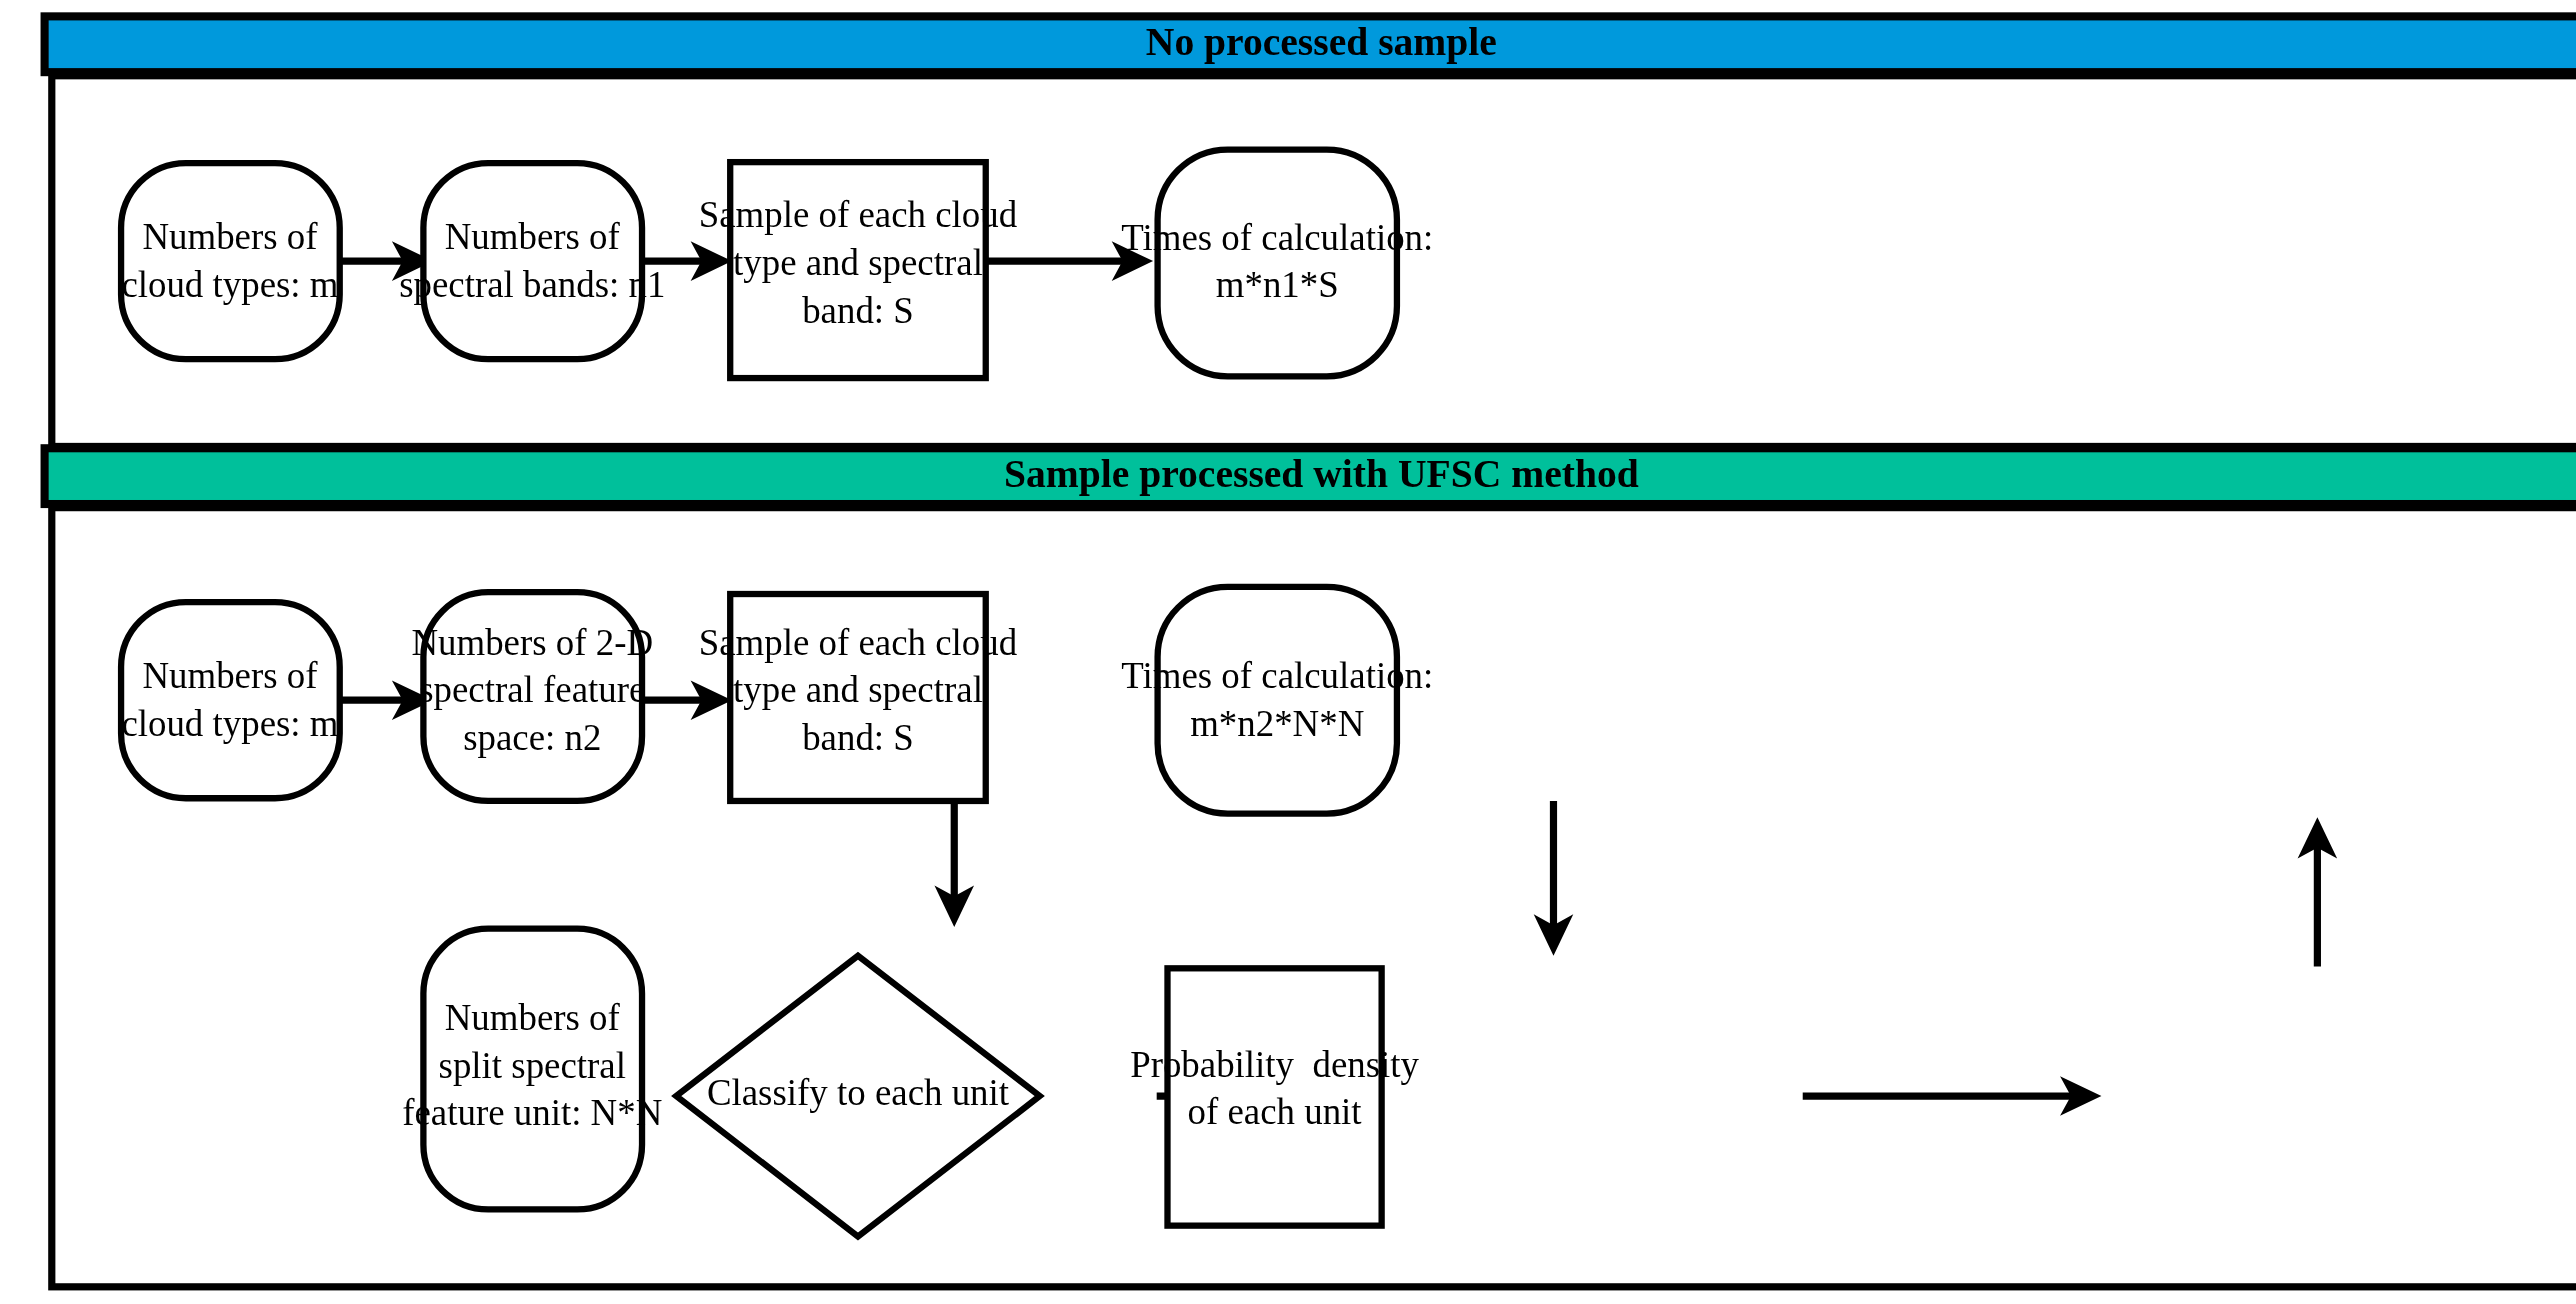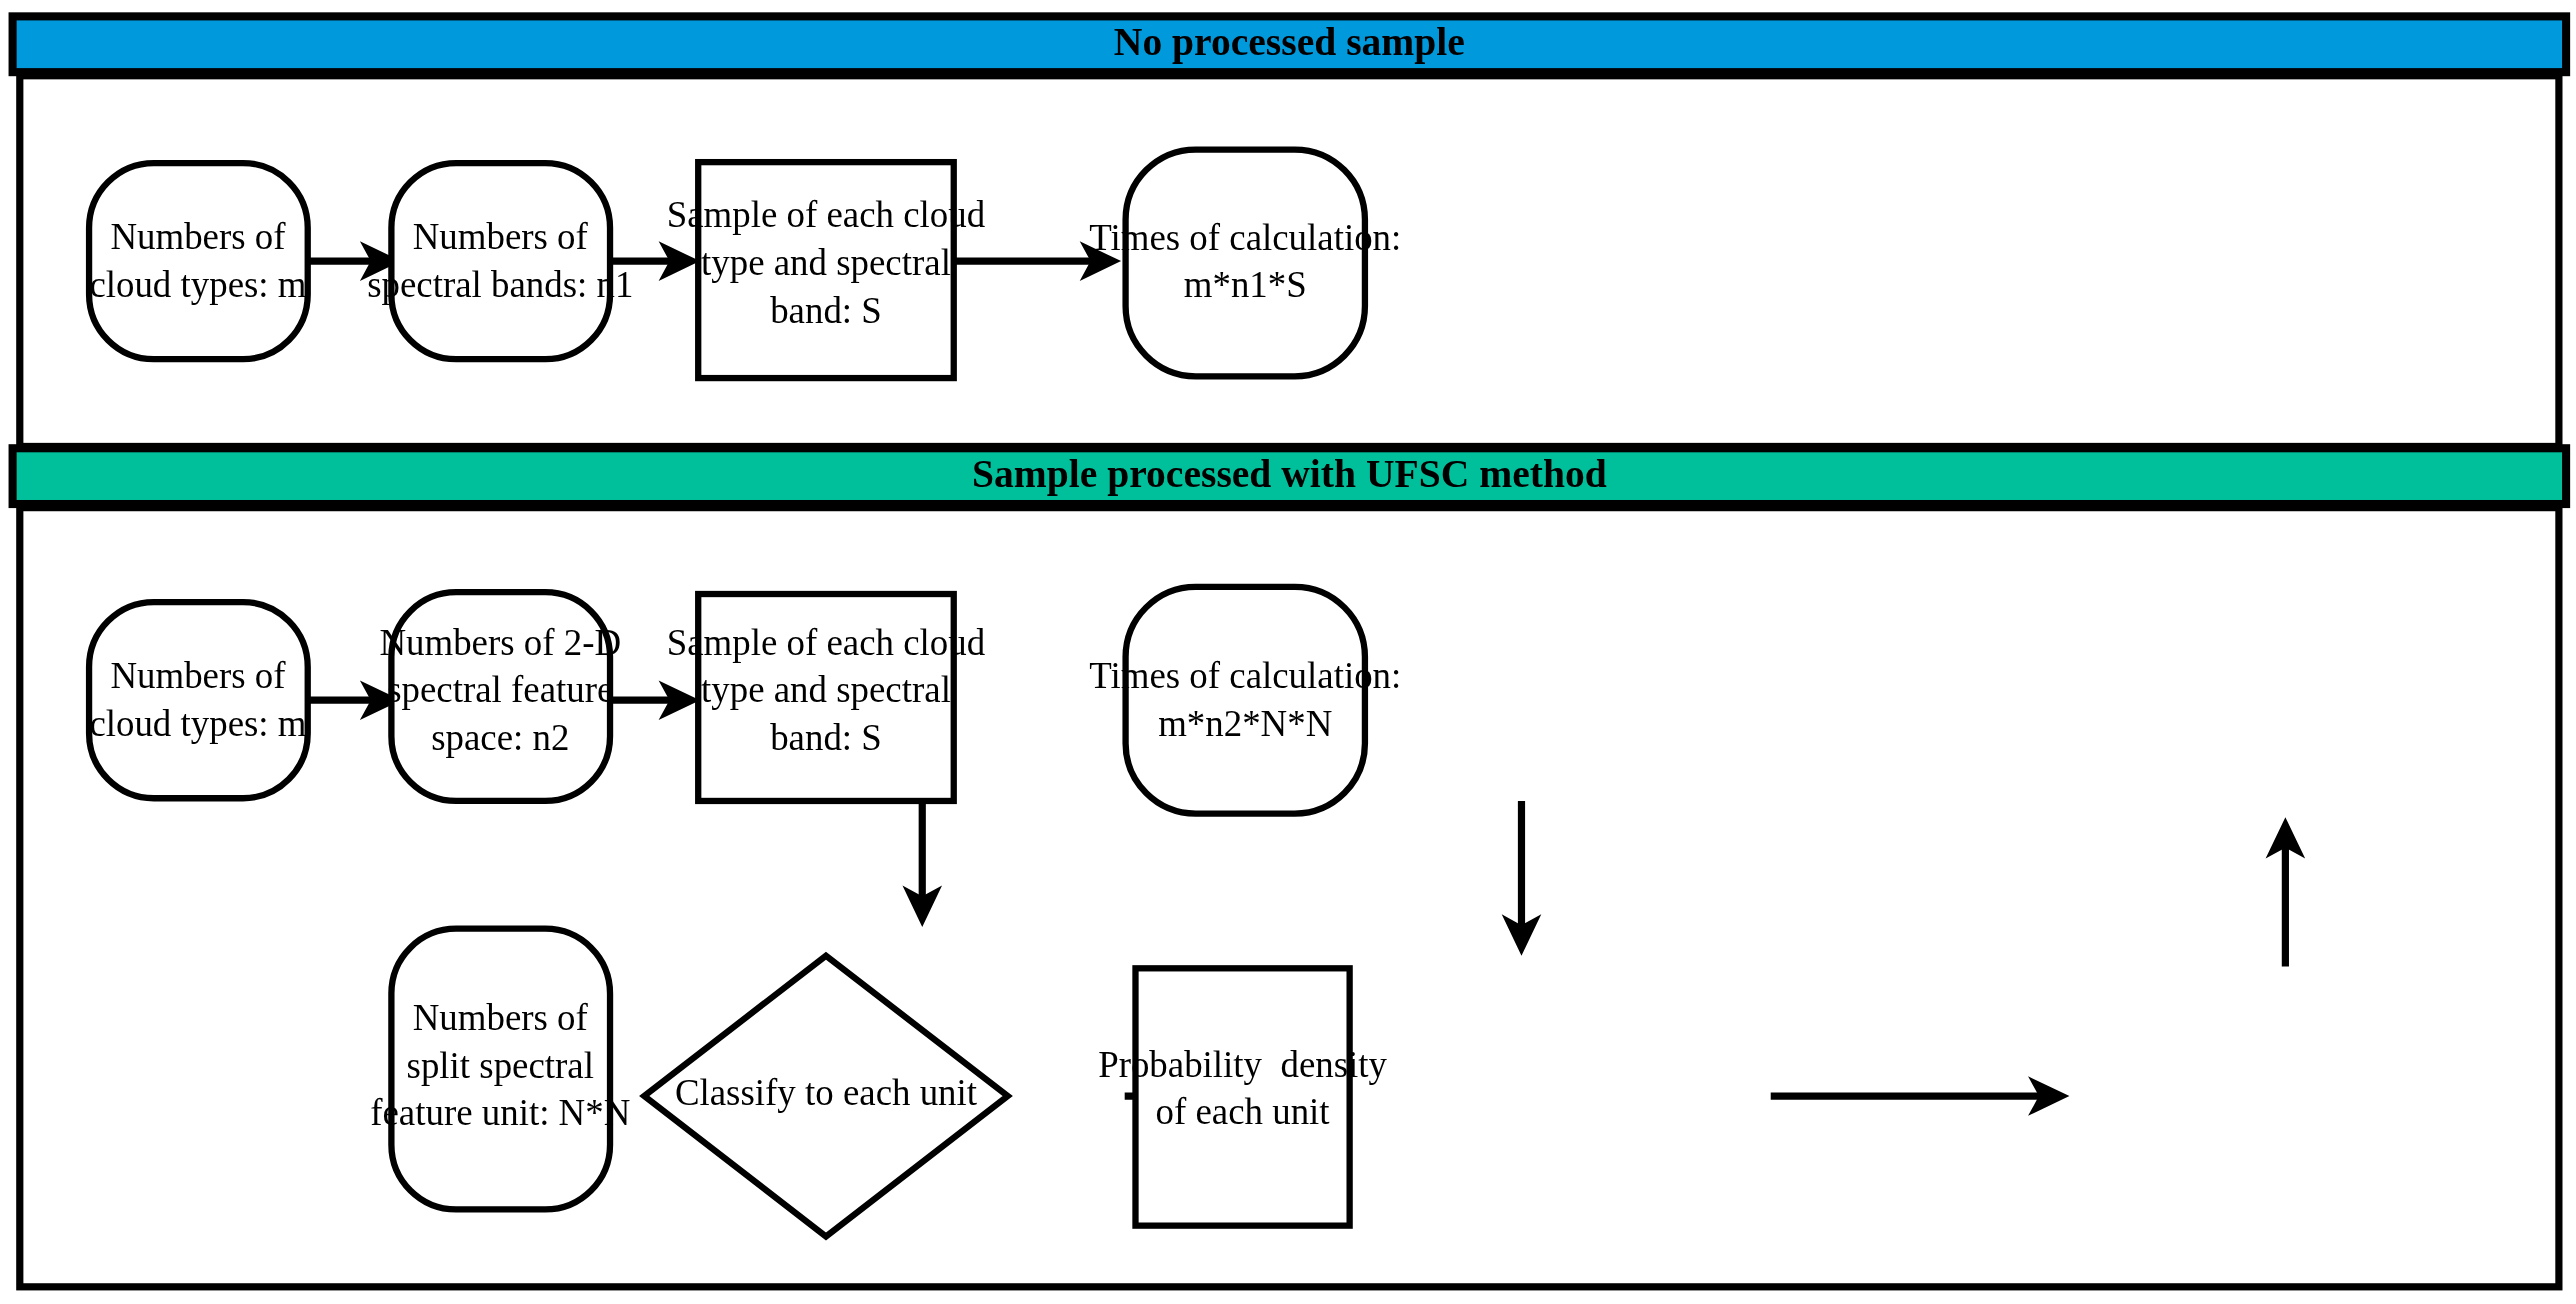--- a/index.html
+++ b/index.html
@@ -10,20 +10,21 @@
   body {
     width: 2576px;
     height: 1305px;
     font-family: "Liberation Serif", "DejaVu Serif", serif;
     overflow: hidden;
   }
   #figure-root {
     position: relative;
     width: 2325px;
     height: 1305px;
+    margin-left: 32px;
   }
   svg#flow { display: block; }
   .node-text {
     font-family: "Liberation Serif", "DejaVu Serif", serif;
     font-size: 41px;
     fill: #000000;
     text-anchor: middle;
     dominant-baseline: middle;
   }
   .banner-text {

